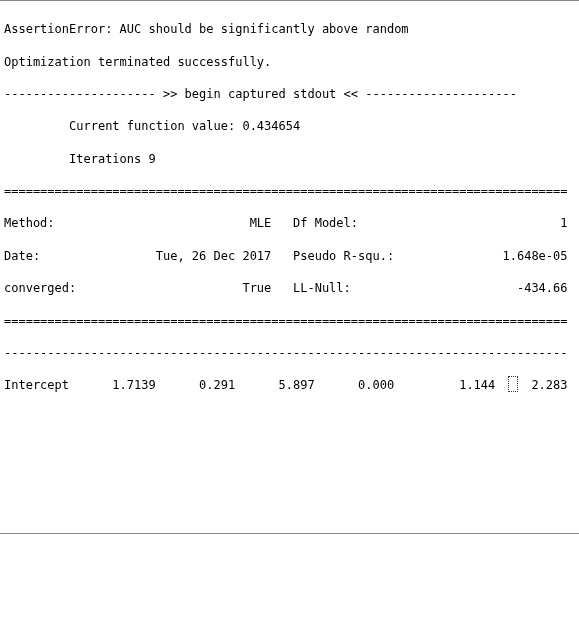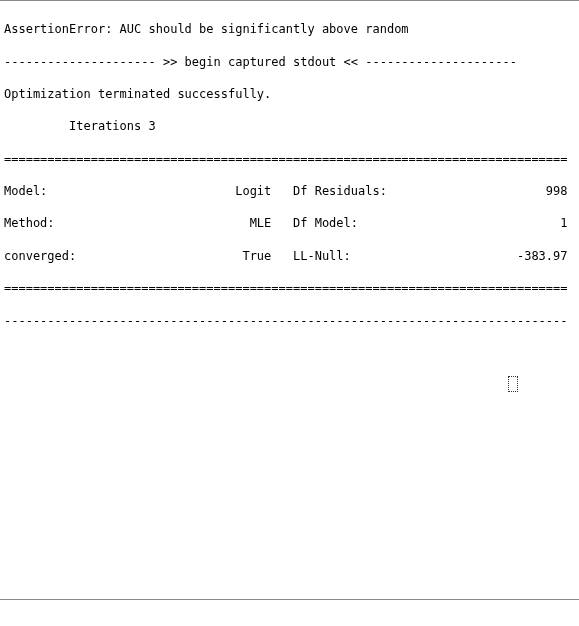--- a/index.html
+++ b/index.html
@@ -6,21 +6,21 @@
     margin: 0;
     padding: 0;
     background: #ffffff;
     font-family: "DejaVu Sans Mono", "Liberation Mono", "Courier New", monospace;
     font-size: 12px;
     line-height: 1.35;
     color: #000;
   }
   .terminal {
     width: 579px;
-    height: 600px;
+    height: 534px;
     box-sizing: border-box;
     border-top: 1px solid #888;
     border-bottom: 1px solid #888;
     padding: 4px 2px 18px 4px;
     white-space: pre;
     overflow: hidden;
     position: relative;
   }
   .line { white-space: pre; }
   .cursor-box {
@@ -30,29 +30,31 @@
     border: 1px dotted #333;
     background: transparent;
     pointer-events: none;
   }
 </style>
 </head>
 <body>
 
 <div class="terminal">
 <div class="line">AssertionError: AUC should be significantly above random</div>
+<div class="line">Optimization terminated successfully.</div>
 <div class="line">--------------------- &gt;&gt; begin captured stdout &lt;&lt; ---------------------</div>
-<div class="line">Optimization terminated successfully.</div>
-<div class="line">         Iterations 3</div>
+<div class="line">         Current function value: 0.434654</div>
+<div class="line">         Iterations 9</div>
 <div class="line">==============================================================================</div>
-<div class="line">Model:                          Logit   Df Residuals:                      998</div>
 <div class="line">Method:                           MLE   Df Model:                            1</div>
-<div class="line">converged:                       True   LL-Null:                       -383.97</div>
+<div class="line">Date:                Tue, 26 Dec 2017   Pseudo R-squ.:               1.648e-05</div>
+<div class="line">converged:                       True   LL-Null:                       -434.66</div>
 <div class="line">==============================================================================</div>
 <div class="line">------------------------------------------------------------------------------</div>
+<div class="line">Intercept      1.7139      0.291      5.897      0.000         1.144     2.283</div>
 
 
 <div class="line"></div>
 
 
 
 
 
 
 

